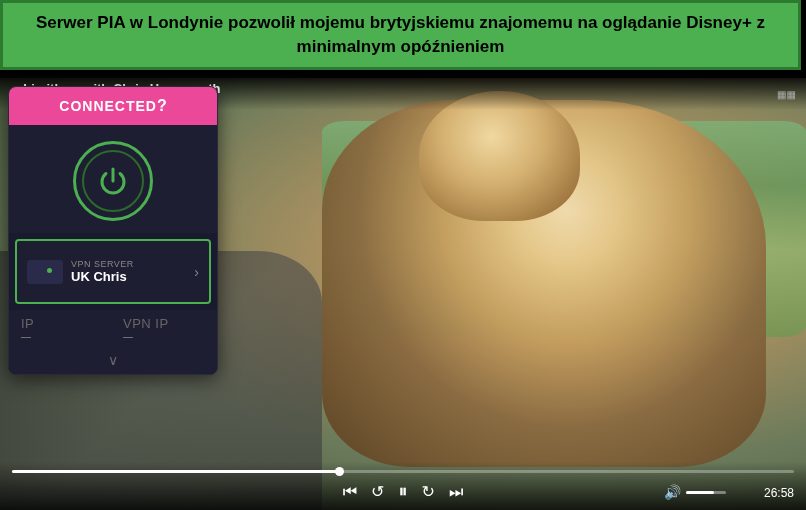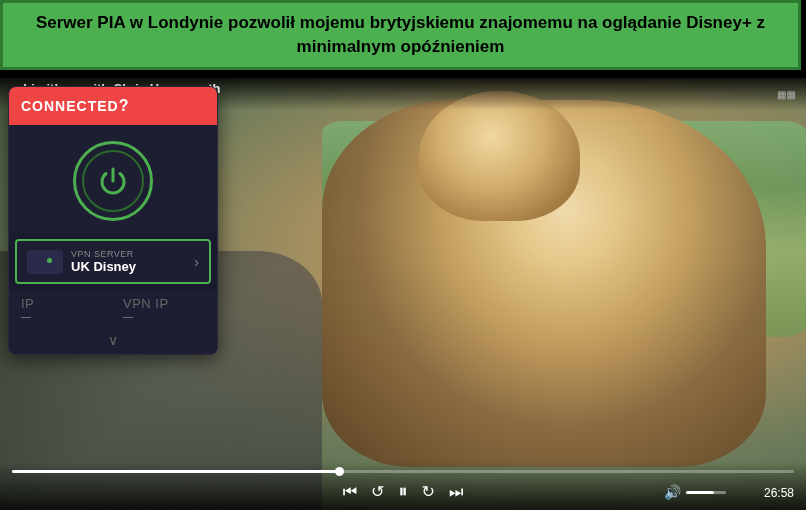--- a/index.html
+++ b/index.html
@@ -218,24 +218,24 @@
       background: #1a1a2e;
       border-radius: 8px;
       overflow: hidden;
       z-index: 5;
       box-shadow: 0 4px 20px rgba(0,0,0,0.6);
       border: 1px solid #2a2a3e;
     }
 
     
     .pia-header {
-      background: #ef4444;
-      display: flex;
-      align-items: center;
-      justify-content: flex-start;
+      background: #ec4899;
+      display: flex;
+      align-items: center;
+      justify-content: center;
       padding: 6px 12px;
       height: 38px;
     }
     .pia-connected-text {
       color: #fff;
       font-size: 14px;
       font-weight: bold;
       letter-spacing: 1px;
     }
     .pia-question {
@@ -274,21 +274,21 @@
     }
     .power-icon-svg {
       width: 32px;
       height: 32px;
     }
 
     
     .pia-server-section {
       background: #1e1e32;
       border-top: 1px solid #2a2a4a;
-      padding: 8px 10px;
+      padding: 18px 10px;
       display: flex;
       align-items: center;
       cursor: pointer;
       border: 2px solid #4caf50;
       margin: 6px;
       border-radius: 4px;
     }
     .server-map-icon {
       width: 36px;
       height: 24px;
@@ -425,21 +425,21 @@
         </div>
       </div>
     </div>
 
     <div class="pia-server-section">
       <div class="server-map-icon">
         <div class="server-map-dot"></div>
       </div>
       <div class="server-info">
         <div class="server-label">VPN SERVER</div>
-        <div class="server-name">UK Disney</div>
+        <div class="server-name">UK Chris</div>
       </div>
       <span class="server-chevron">›</span>
     </div>
 
     <div class="pia-ip-section">
       <div class="ip-group">
         <div class="ip-label">IP</div>
         <div class="ip-value">—</div>
       </div>
       <div class="ip-group">

